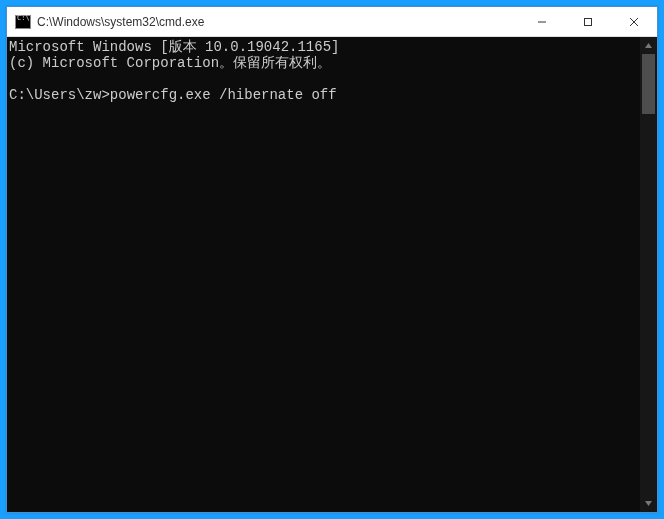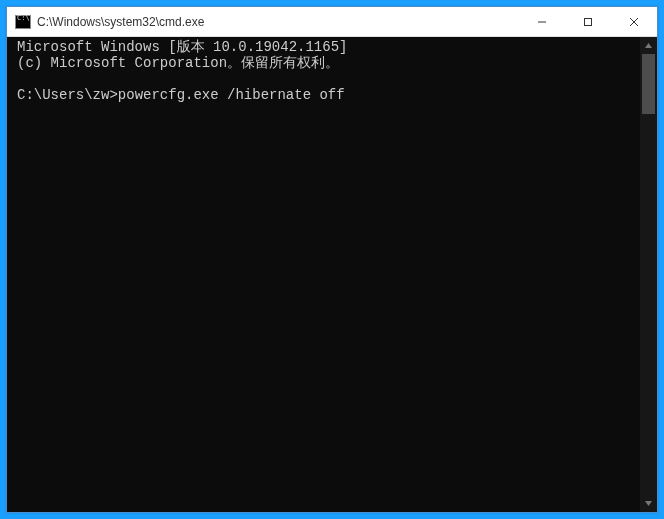--- a/index.html
+++ b/index.html
@@ -71,21 +71,21 @@
     display: flex;
     background: #0c0c0c;
   }
   .console {
     flex: 1 1 auto;
     background: #0c0c0c;
     color: #cccccc;
     font-family: "NSimSun","SimSun",Consolas,"Courier New",monospace;
     font-size: 14px;
     line-height: 16px;
-    padding: 2px 0 0 10px;
+    padding: 2px 0 0 2px;
     white-space: pre;
     overflow: hidden;
   }
   .scrollbar {
     width: 17px;
     background: #171717;
     display: flex;
     flex-direction: column;
   }
   .sb-btn {

